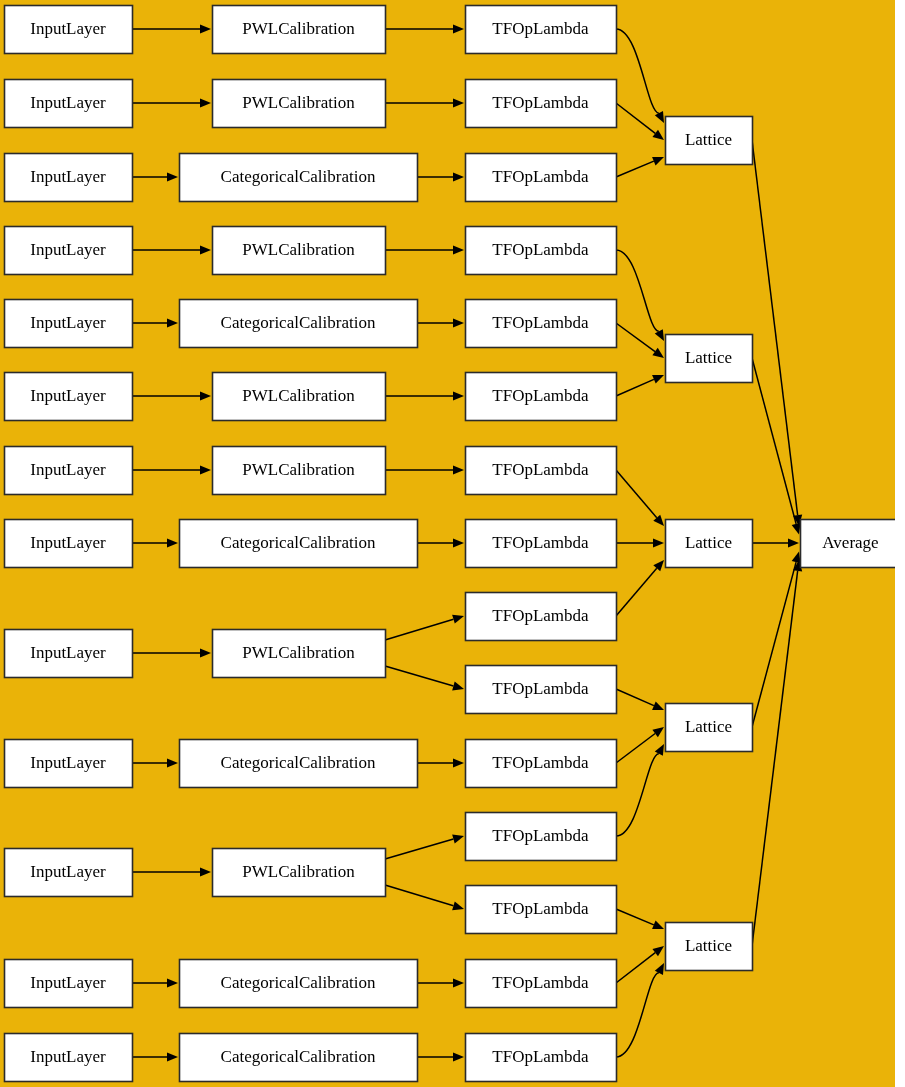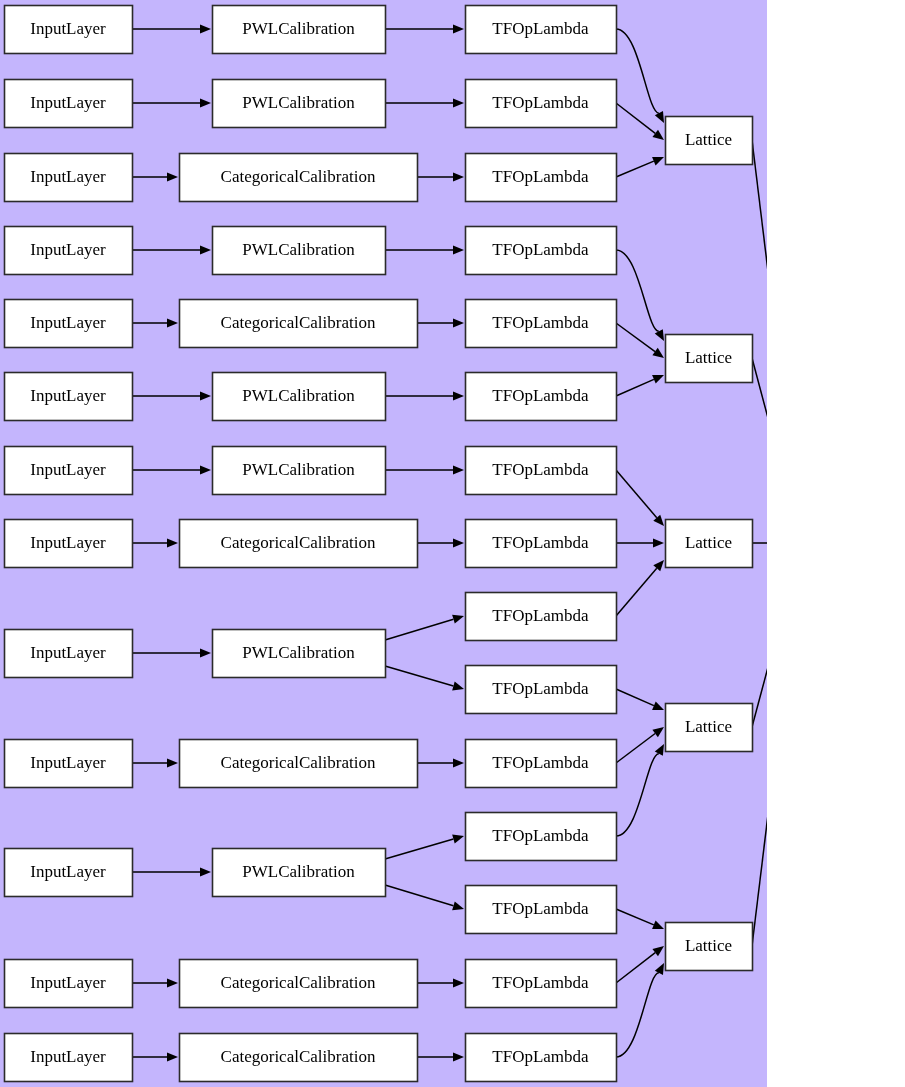--- a/index.html
+++ b/index.html
@@ -2,23 +2,23 @@
 <html><head>
 <meta charset="utf-8">
 <style>
   html, body {
     margin: 0;
     padding: 0;
     background: #ffffff;
   }
   #graph-root {
     position: relative;
-    width: 767px;
+    width: 895px;
     height: 1087px;
-    background: #c4b5fd;
+    background: #eab308;
     font-family: "Liberation Serif", "DejaVu Serif", serif;
     overflow: hidden;
   }
   svg.graph-canvas {
     position: absolute;
     top: 0;
     left: 0;
     width: 905px;
     height: 1087px;
   }

